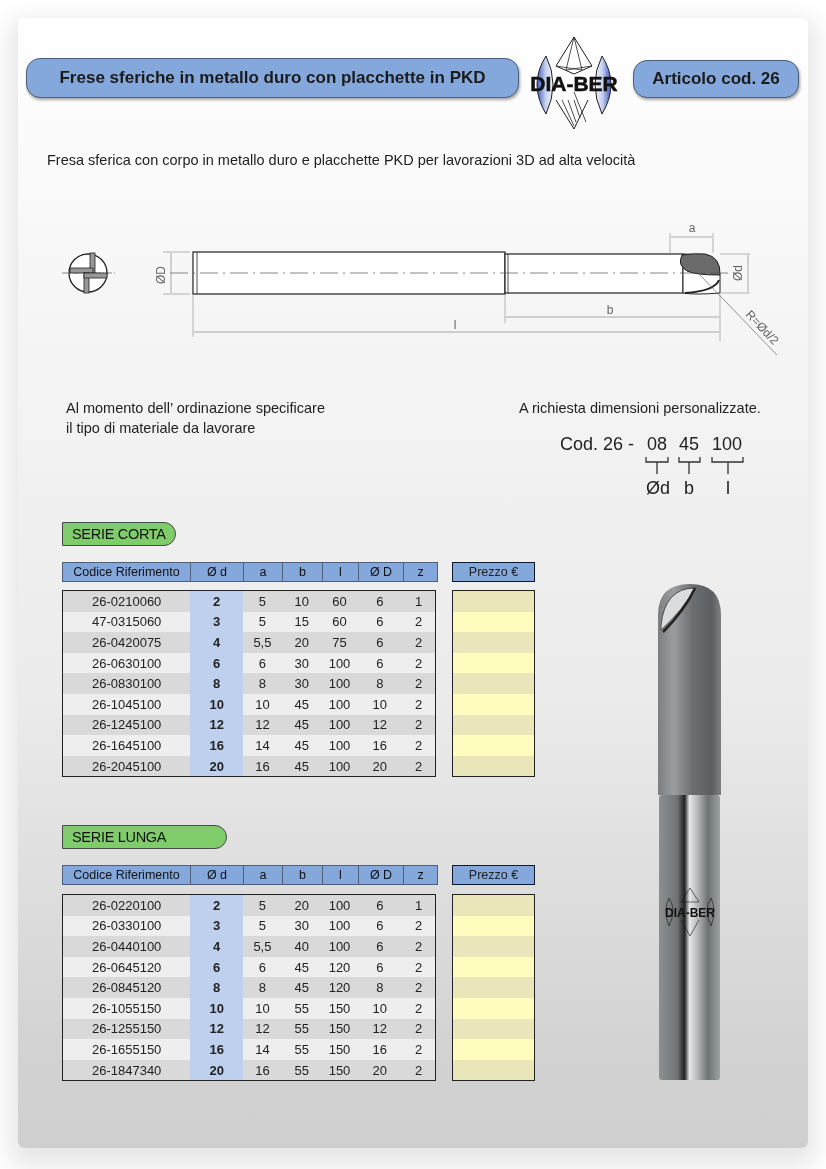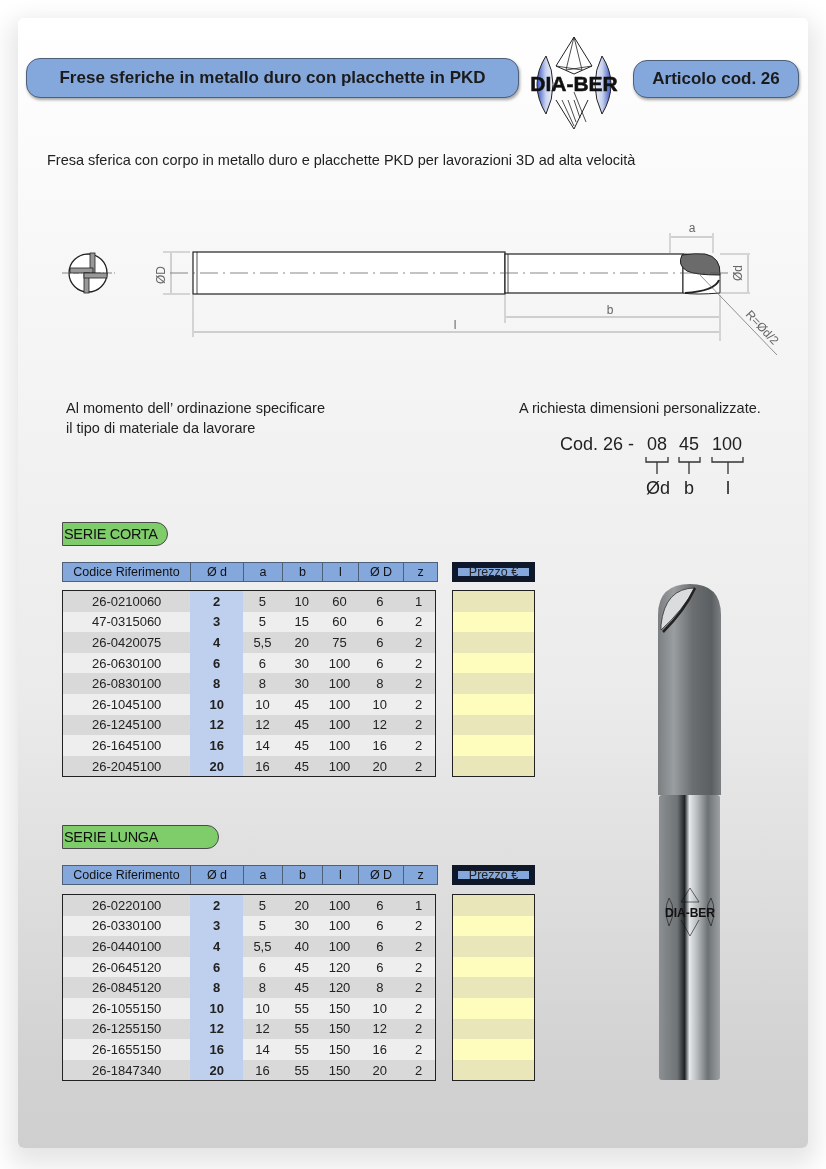--- a/index.html
+++ b/index.html
@@ -33,35 +33,35 @@
   .note-left { position:absolute; left:66px; top:398px; font-size:14.5px; line-height:20px; }
   .note-right { position:absolute; left:519px; top:400px; font-size:14.5px; }
   .code-example { position:absolute; left:560px; top:434px; font-size:18px; }
   .code-example span { position:absolute; white-space:nowrap; }
   #code-brackets { position:absolute; left:640px; top:456px; width:110px; height:22px; }
   .code-label { position:absolute; top:478px; font-size:18px; }
 
   .series-tag {
     position:absolute; left:62px; height:22px; background:#7fcd6a;
     border:1.5px solid #4a4a4a; border-radius:0 12px 12px 0;
-    font-size:14.5px; color:#111; padding-left:1px; line-height:22px;
+    font-size:14.5px; color:#111; padding-left:9px; line-height:22px;
     letter-spacing:-0.3px;
   }
   #tag-corta { top:522px; width:103px; }
   #tag-lunga { top:825px; width:154px; }
 
   .thead { position:absolute; left:62px; height:20px; display:flex; }
   .thead div {
     height:20px; background:#84a7dc; border:1px solid #4e5f78; box-sizing:border-box;
     font-size:12.5px; display:flex; align-items:center; justify-content:center; color:#111;
     margin-right:-1px;
   }
   .price-head {
     position:absolute; left:452px; width:83px; height:20px; background:#84a7dc;
-    border:6px solid #0f172a; box-sizing:border-box; font-size:12.5px;
+    border:1px solid #0f172a; box-sizing:border-box; font-size:12.5px;
     display:flex; align-items:center; justify-content:center;
   }
   .tbody {
     position:absolute; left:62px; width:374px; border:1.5px solid #222; box-sizing:border-box;
     background:#e2e2e2;
   }
   .trow { display:flex; height:20.6px; font-size:13px; }
   .trow:nth-child(odd) { background:#d9d9d9; }
   .trow:nth-child(even) { background:#eeeeee; }
   .trow div { display:flex; align-items:center; justify-content:center; }

